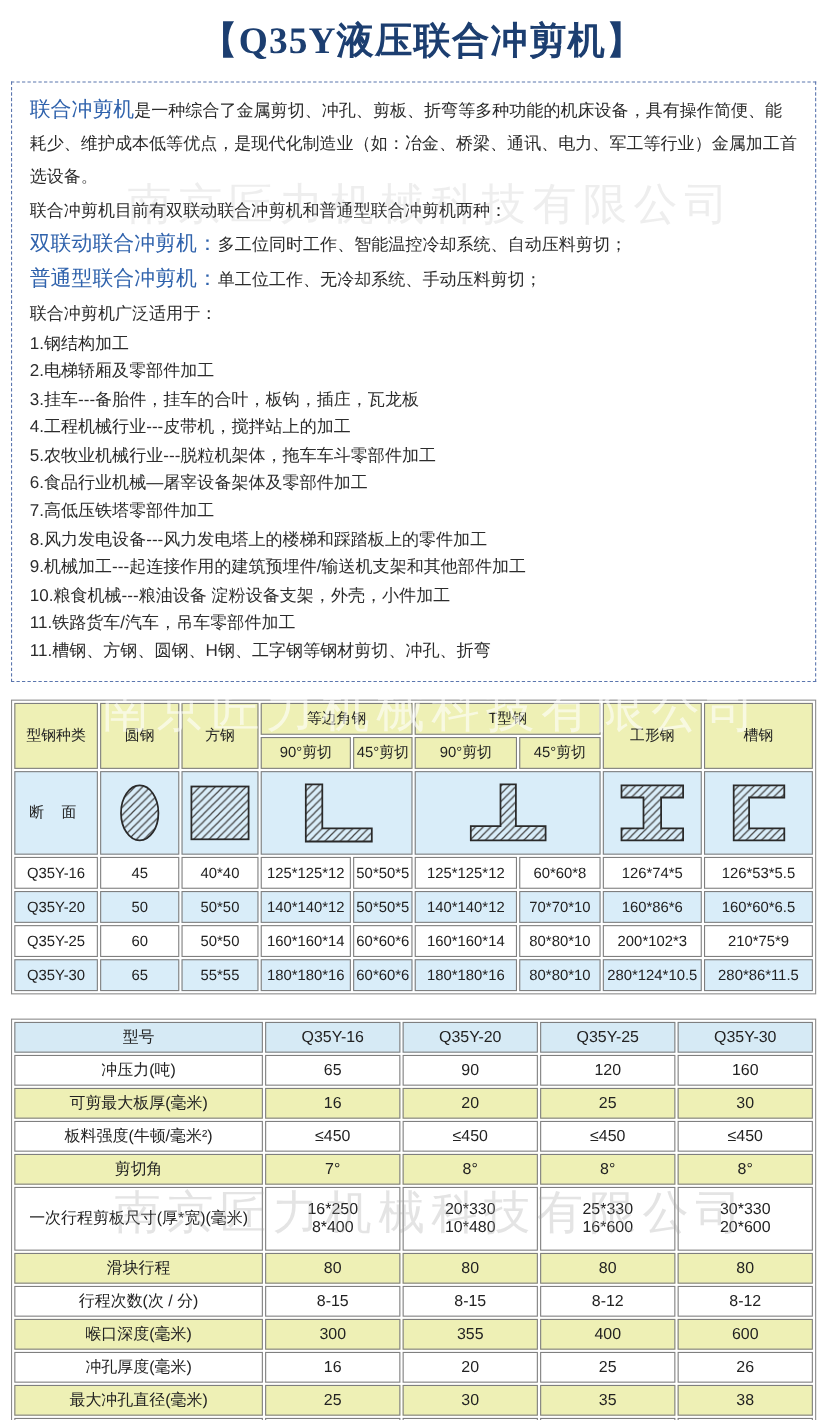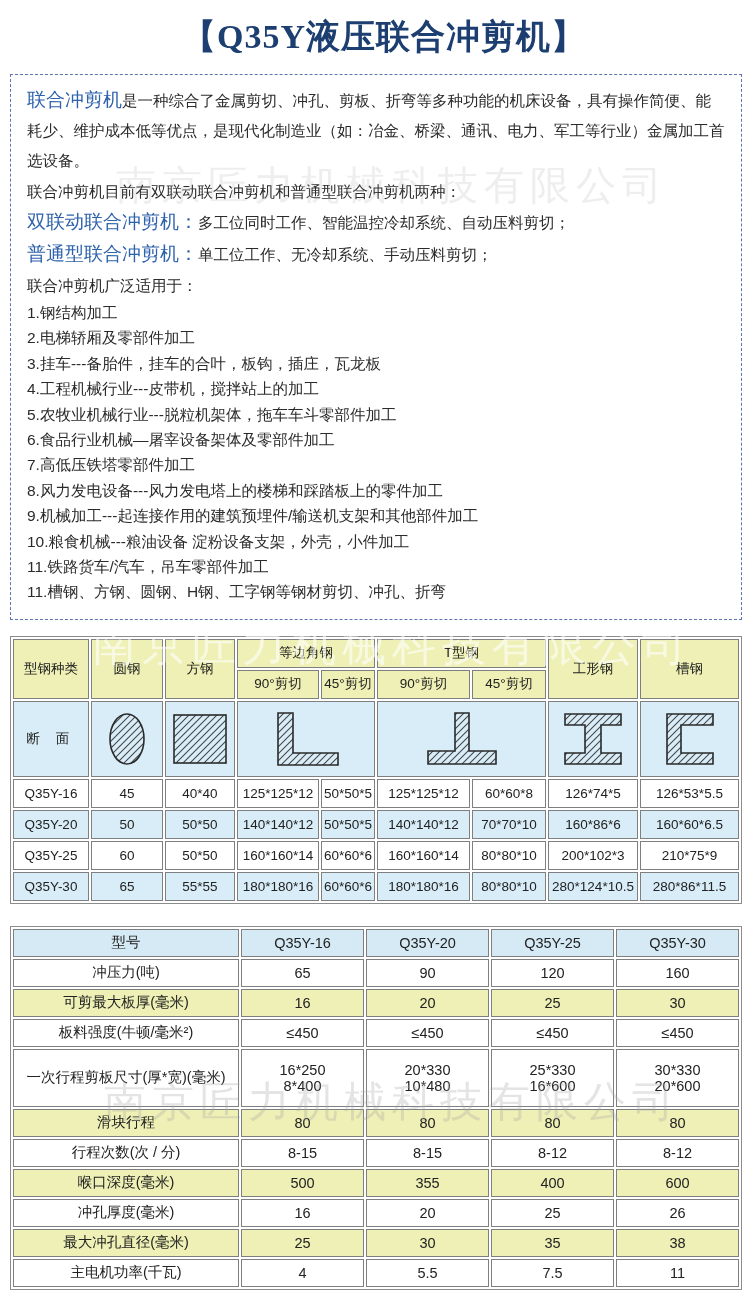--- a/index.html
+++ b/index.html
@@ -279,20 +279,27 @@
           <td>25</td>
           <td>30</td>
         </tr>
         <tr class="row-white2">
           <td>板料强度(牛顿/毫米²)</td>
           <td>≤450</td>
           <td>≤450</td>
           <td>≤450</td>
           <td>≤450</td>
         </tr>
+        <tr class="row-yellow">
+          <td>剪切角</td>
+          <td>7°</td>
+          <td>8°</td>
+          <td>8°</td>
+          <td>8°</td>
+        </tr>
         <tr class="row-white2">
           <td>一次行程剪板尺寸(厚*宽)(毫米)</td>
           <td class="multiline">
             <div>16*250</div>
             <div>8*400</div>
           </td>
           <td class="multiline">
             <div>20*330</div>
             <div>10*480</div>
           </td>
@@ -314,21 +321,21 @@
         </tr>
         <tr class="row-white2">
           <td>行程次数(次 / 分)</td>
           <td>8-15</td>
           <td>8-15</td>
           <td>8-12</td>
           <td>8-12</td>
         </tr>
         <tr class="row-yellow">
           <td>喉口深度(毫米)</td>
-          <td>500</td>
+          <td>300</td>
           <td>355</td>
           <td>400</td>
           <td>600</td>
         </tr>
         <tr class="row-white2">
           <td>冲孔厚度(毫米)</td>
           <td>16</td>
           <td>20</td>
           <td>25</td>
           <td>26</td>

